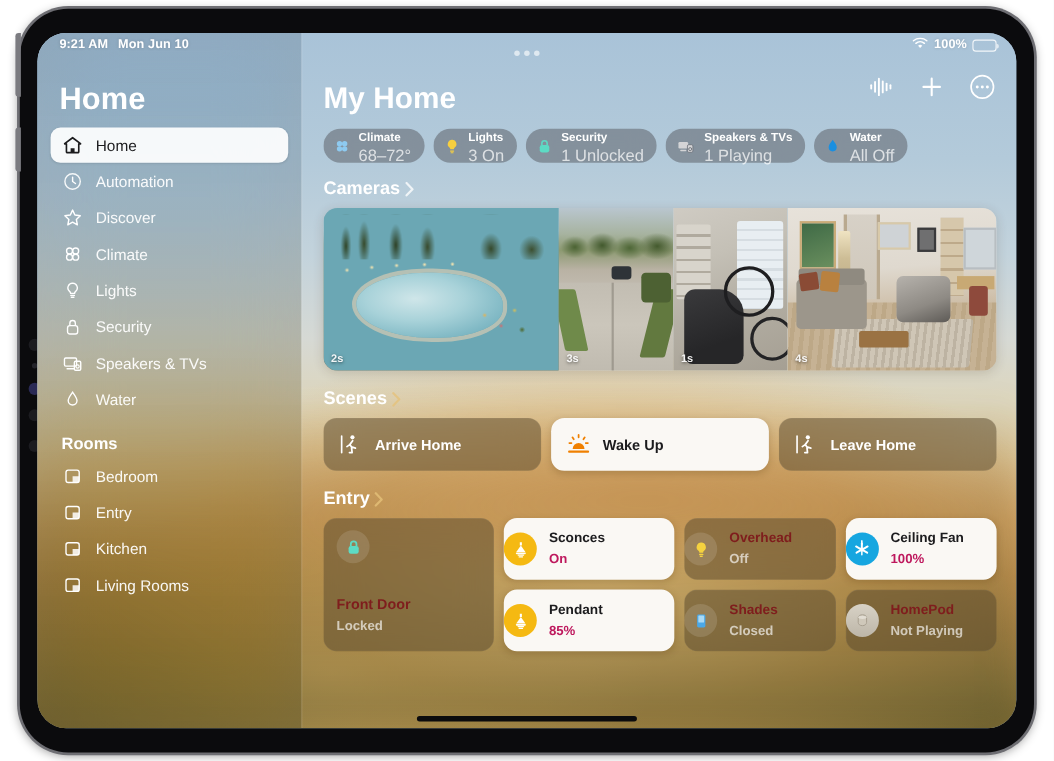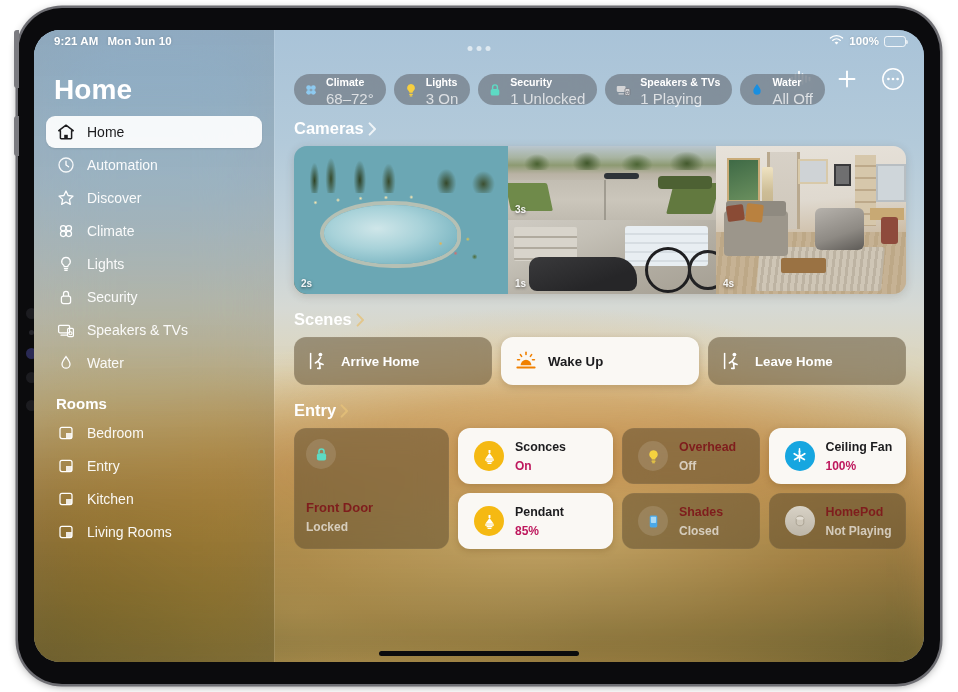--- a/index.html
+++ b/index.html
@@ -188,21 +188,21 @@
 
   
   #cameras-row {
     display:flex; height: 148px; border-radius: 13px; overflow:hidden;
     margin-bottom: 16px; box-shadow: 0 2px 10px rgba(60,40,10,.16);
   }
   .cam {
     position:relative; overflow:hidden;
   }
   .cam-a { flex: 0 0 214px; }
-  .cam-col { flex: 0 0 208px; display:flex; flex-direction:column; }
+  .cam-col { flex: 0 0 208px; display:flex; flex-direction:row; }
   .cam-col .cam { flex:1 1 50%; }
   .cam-d { flex: 1 1 auto; }
   .cam-time {
     position:absolute; left: 7px; bottom: 5px;
     font-size: 10px; font-weight: 600; color: rgba(255,255,255,.92);
     text-shadow: 0 1px 3px rgba(0,0,0,.55);
   }
 
   
   .art { position:absolute; inset:0; }
@@ -402,21 +402,21 @@
     grid-template-columns: 155px 155px 1fr 1fr;
     grid-template-rows: 56px 56px;
     gap: 9px;
   }
   #front-door-tile { grid-column:1; grid-row: 1 / span 2; }
   .tile {
     border-radius: 12px; cursor:default;
     background: rgba(88,72,44,.50);
     backdrop-filter: blur(16px); -webkit-backdrop-filter: blur(16px);
     box-shadow: inset 0 0 0 .5px rgba(255,255,255,.08);
-    display:flex; align-items:center; gap:11px; padding: 0 16px;
+    display:flex; align-items:center; gap:11px; padding: 0 0;
     overflow:hidden;
   }
   .tile.on { background:#faf8f4; box-shadow: 0 2px 7px rgba(80,50,10,.22); }
   .tile-ico { width:30px; height:30px; flex:0 0 30px; border-radius:50%;
               display:flex; align-items:center; justify-content:center; }
   .tile-ico svg { display:block; }
   .tile-txt { line-height:1.18; min-width:0; }
   .tile-name { font-size:12.4px; font-weight:700; color:#7f1d1d; white-space:nowrap; overflow:hidden; text-overflow:ellipsis; }
   .tile-state{ font-size:12px; font-weight:600; color:rgba(255,255,255,.66); white-space:nowrap; }
   .tile.on .tile-name { color:#1c1c1e; }
@@ -604,20 +604,21 @@
           <svg viewBox="0 0 20 20">
               <rect x="4" y="4.4" width="12" height="11.2" rx="2" fill="none" stroke="#fff" stroke-width="1.25"></rect>
               <path d="M10 10h6v5.6h-6Z" fill="#fff" opacity=".85"></path>
             </svg>
         </span>
         <span class="nav-label">Living Rooms</span>
       </div>
     </div>
 
     <div id="main">
+      <div id="main-title">My Home</div>
 
       <div id="header-actions">
         <span class="hdr-btn">
           <svg width="22" height="18" viewBox="0 0 22 18">
               <g stroke="#fff" stroke-width="1.7" stroke-linecap="round">
                 <path d="M2 7.5v3"></path>
                 <path d="M5.5 4.5v9"></path>
                 <path d="M9 1.5v15"></path>
                 <path d="M12.5 4v10"></path>
                 <path d="M16 6v6"></path>

